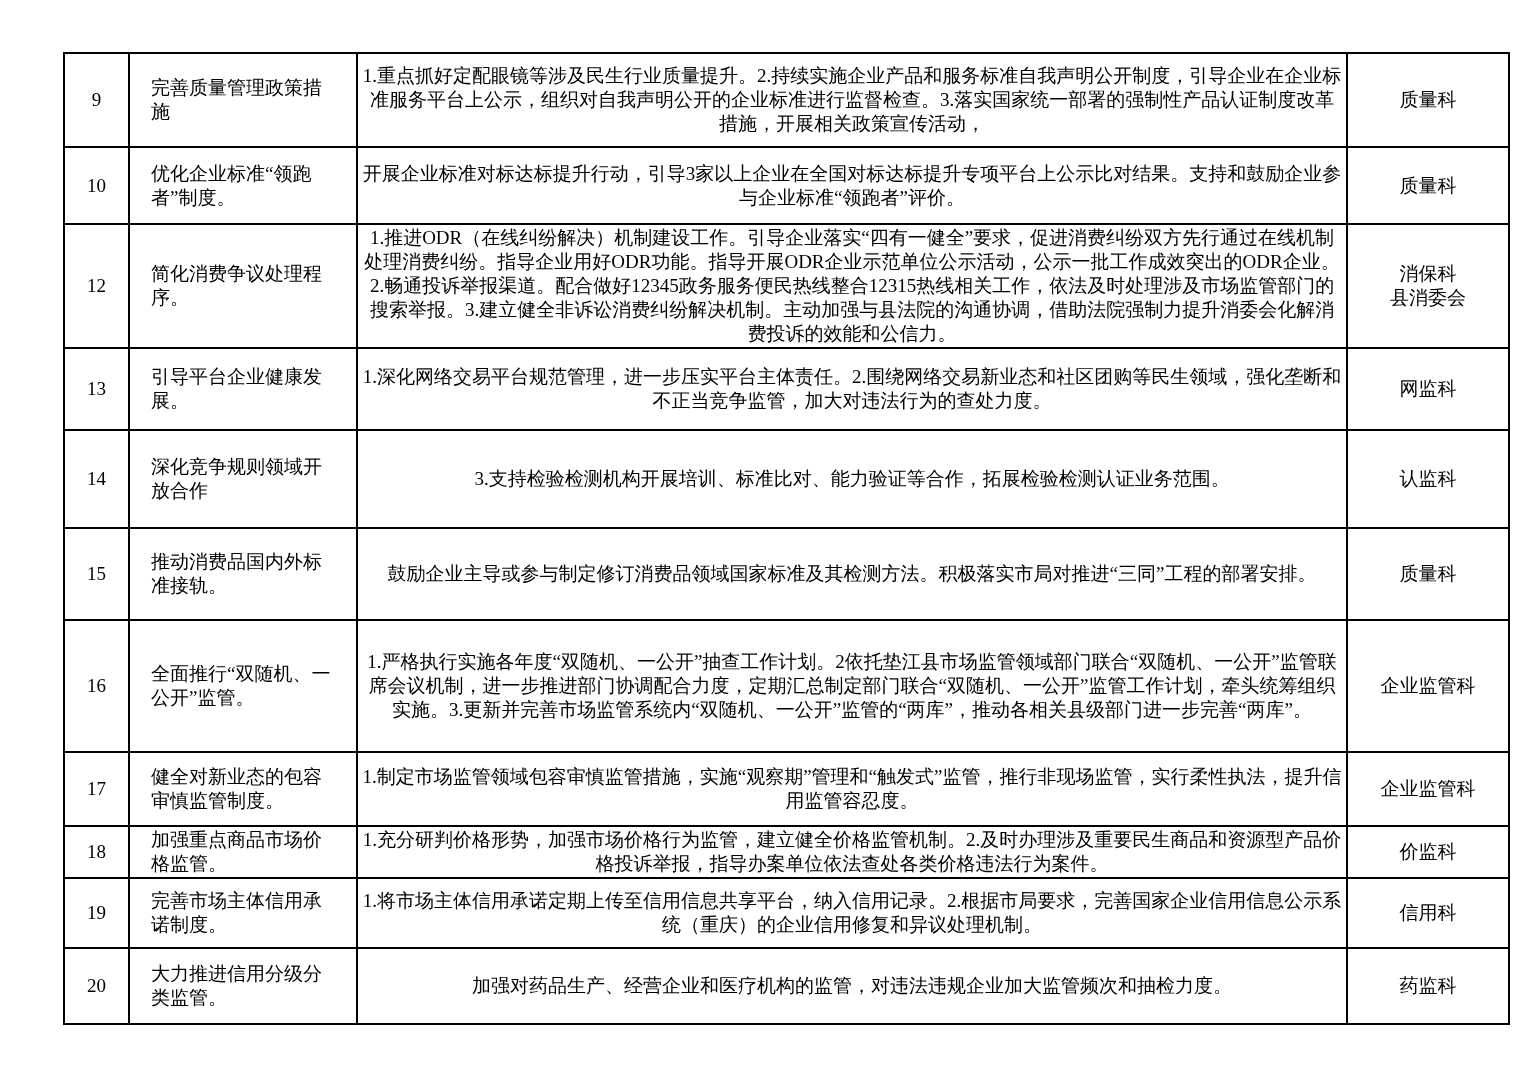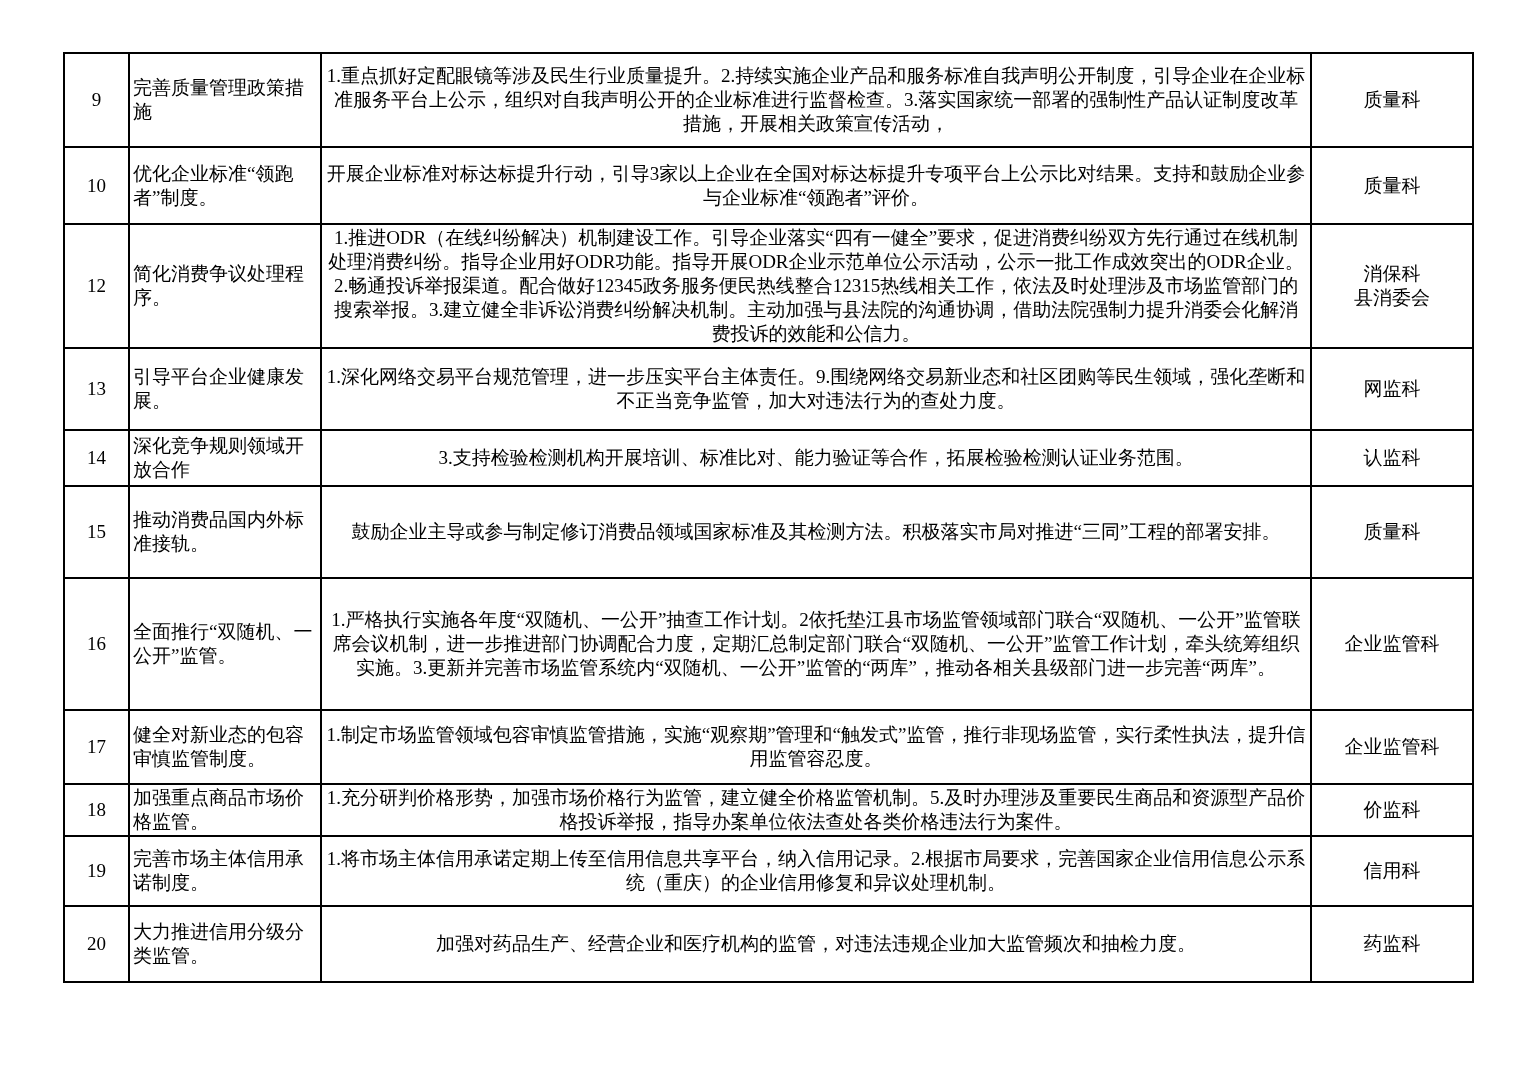--- a/index.html
+++ b/index.html
@@ -35,39 +35,39 @@
     word-break: break-all;
   }
   td.num {
     width: 59px;
     text-align: center;
     padding: 0 2px;
   }
   td.title {
     width: 184px;
     text-align: left;
-    padding: 1px 3px;
+    padding: 1px 21px;
     margin-top: 8px;
   }
   td.content {
     width: 980px;
     text-align: center;
     padding: 1px 4px;
   }
   td.dept {
     width: 156px;
     text-align: center;
     white-space: pre-line;
     padding: 0 2px;
   }
   tr.r0  { height: 94px; }
   tr.r1  { height: 77px; }
   tr.r2  { height: 122px; }
   tr.r3  { height: 82px; }
-  tr.r4  { height: 56px; }
+  tr.r4  { height: 98px; }
   tr.r5  { height: 92px; }
   tr.r6  { height: 132px; }
   tr.r7  { height: 74px; }
   tr.r8  { height: 51px; }
   tr.r9  { height: 70px; }
   tr.r10 { height: 76px; }
 </style>
 </head>
 <body>
 
@@ -89,21 +89,21 @@
       <tr class="r2">
         <td class="num">12</td>
         <td class="title">简化消费争议处理程序。</td>
         <td class="content">1.推进ODR（在线纠纷解决）机制建设工作。引导企业落实“四有一健全”要求，促进消费纠纷双方先行通过在线机制处理消费纠纷。指导企业用好ODR功能。指导开展ODR企业示范单位公示活动，公示一批工作成效突出的ODR企业。2.畅通投诉举报渠道。配合做好12345政务服务便民热线整合12315热线相关工作，依法及时处理涉及市场监管部门的搜索举报。3.建立健全非诉讼消费纠纷解决机制。主动加强与县法院的沟通协调，借助法院强制力提升消委会化解消费投诉的效能和公信力。</td>
         <td class="dept">消保科
 县消委会</td>
       </tr>
       <tr class="r3">
         <td class="num">13</td>
         <td class="title">引导平台企业健康发展。</td>
-        <td class="content">1.深化网络交易平台规范管理，进一步压实平台主体责任。9.围绕网络交易新业态和社区团购等民生领域，强化垄断和不正当竞争监管，加大对违法行为的查处力度。</td>
+        <td class="content">1.深化网络交易平台规范管理，进一步压实平台主体责任。2.围绕网络交易新业态和社区团购等民生领域，强化垄断和不正当竞争监管，加大对违法行为的查处力度。</td>
         <td class="dept">网监科</td>
       </tr>
       <tr class="r4">
         <td class="num">14</td>
         <td class="title">深化竞争规则领域开放合作</td>
         <td class="content">3.支持检验检测机构开展培训、标准比对、能力验证等合作，拓展检验检测认证业务范围。</td>
         <td class="dept">认监科</td>
       </tr>
       <tr class="r5">
         <td class="num">15</td>
@@ -119,21 +119,21 @@
       </tr>
       <tr class="r7">
         <td class="num">17</td>
         <td class="title">健全对新业态的包容审慎监管制度。</td>
         <td class="content">1.制定市场监管领域包容审慎监管措施，实施“观察期”管理和“触发式”监管，推行非现场监管，实行柔性执法，提升信用监管容忍度。</td>
         <td class="dept">企业监管科</td>
       </tr>
       <tr class="r8">
         <td class="num">18</td>
         <td class="title">加强重点商品市场价格监管。</td>
-        <td class="content">1.充分研判价格形势，加强市场价格行为监管，建立健全价格监管机制。5.及时办理涉及重要民生商品和资源型产品价格投诉举报，指导办案单位依法查处各类价格违法行为案件。</td>
+        <td class="content">1.充分研判价格形势，加强市场价格行为监管，建立健全价格监管机制。2.及时办理涉及重要民生商品和资源型产品价格投诉举报，指导办案单位依法查处各类价格违法行为案件。</td>
         <td class="dept">价监科</td>
       </tr>
       <tr class="r9">
         <td class="num">19</td>
         <td class="title">完善市场主体信用承诺制度。</td>
         <td class="content">1.将市场主体信用承诺定期上传至信用信息共享平台，纳入信用记录。2.根据市局要求，完善国家企业信用信息公示系统（重庆）的企业信用修复和异议处理机制。</td>
         <td class="dept">信用科</td>
       </tr>
       <tr class="r10">
         <td class="num">20</td>

